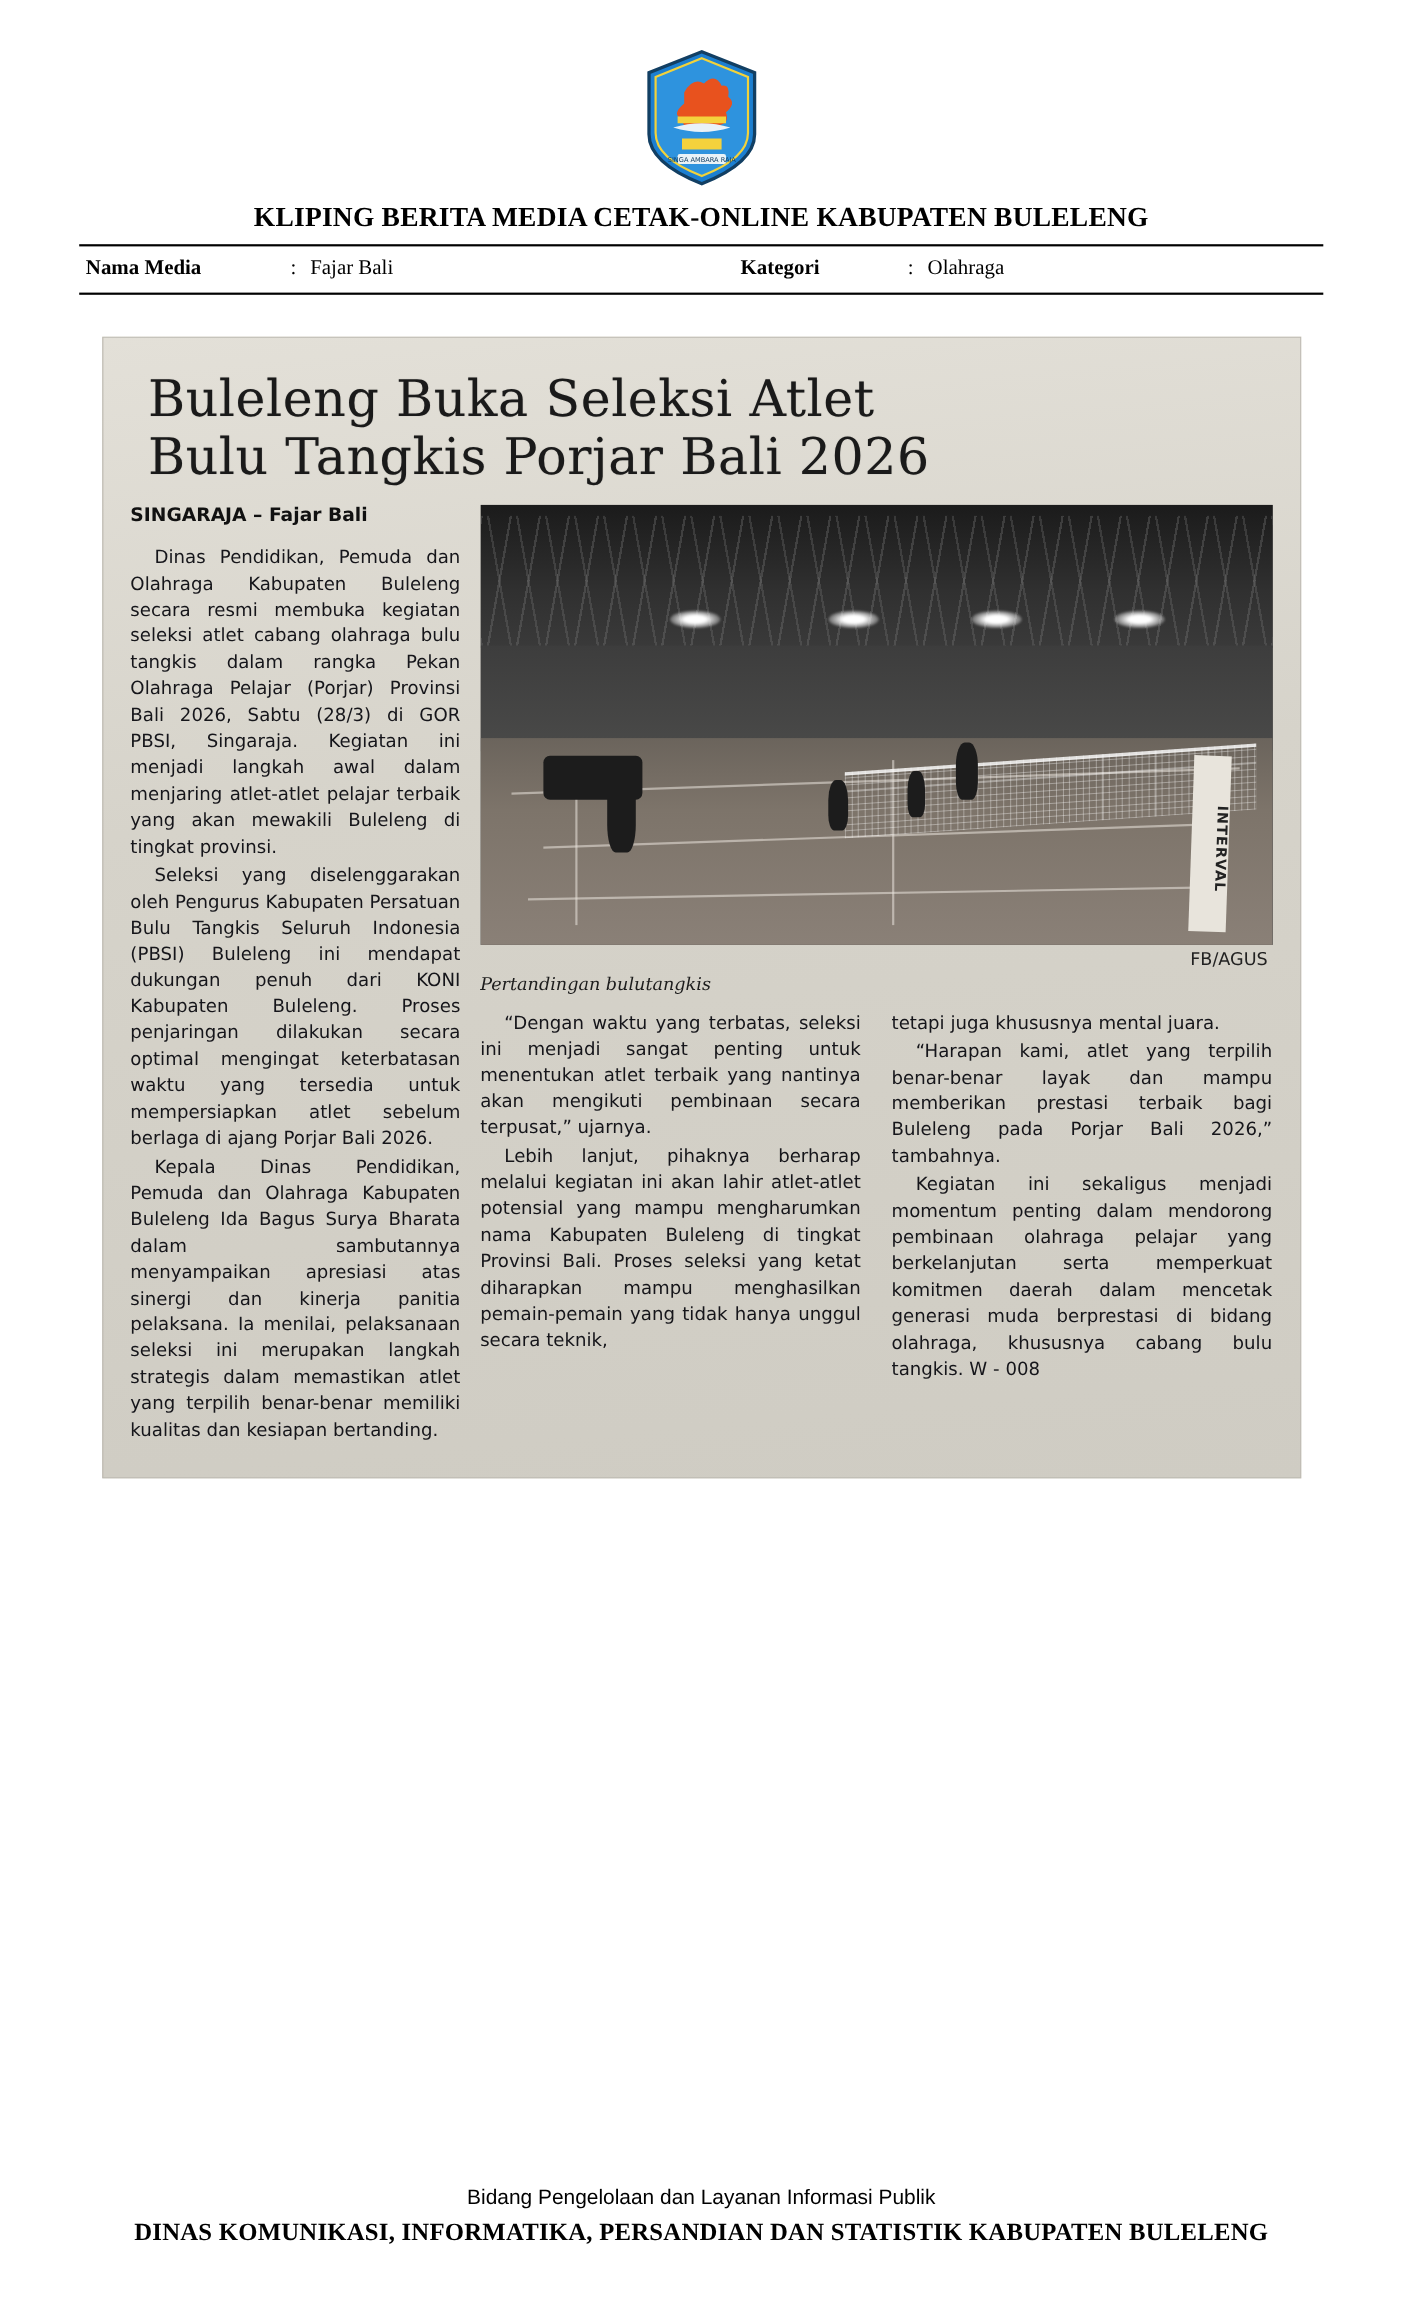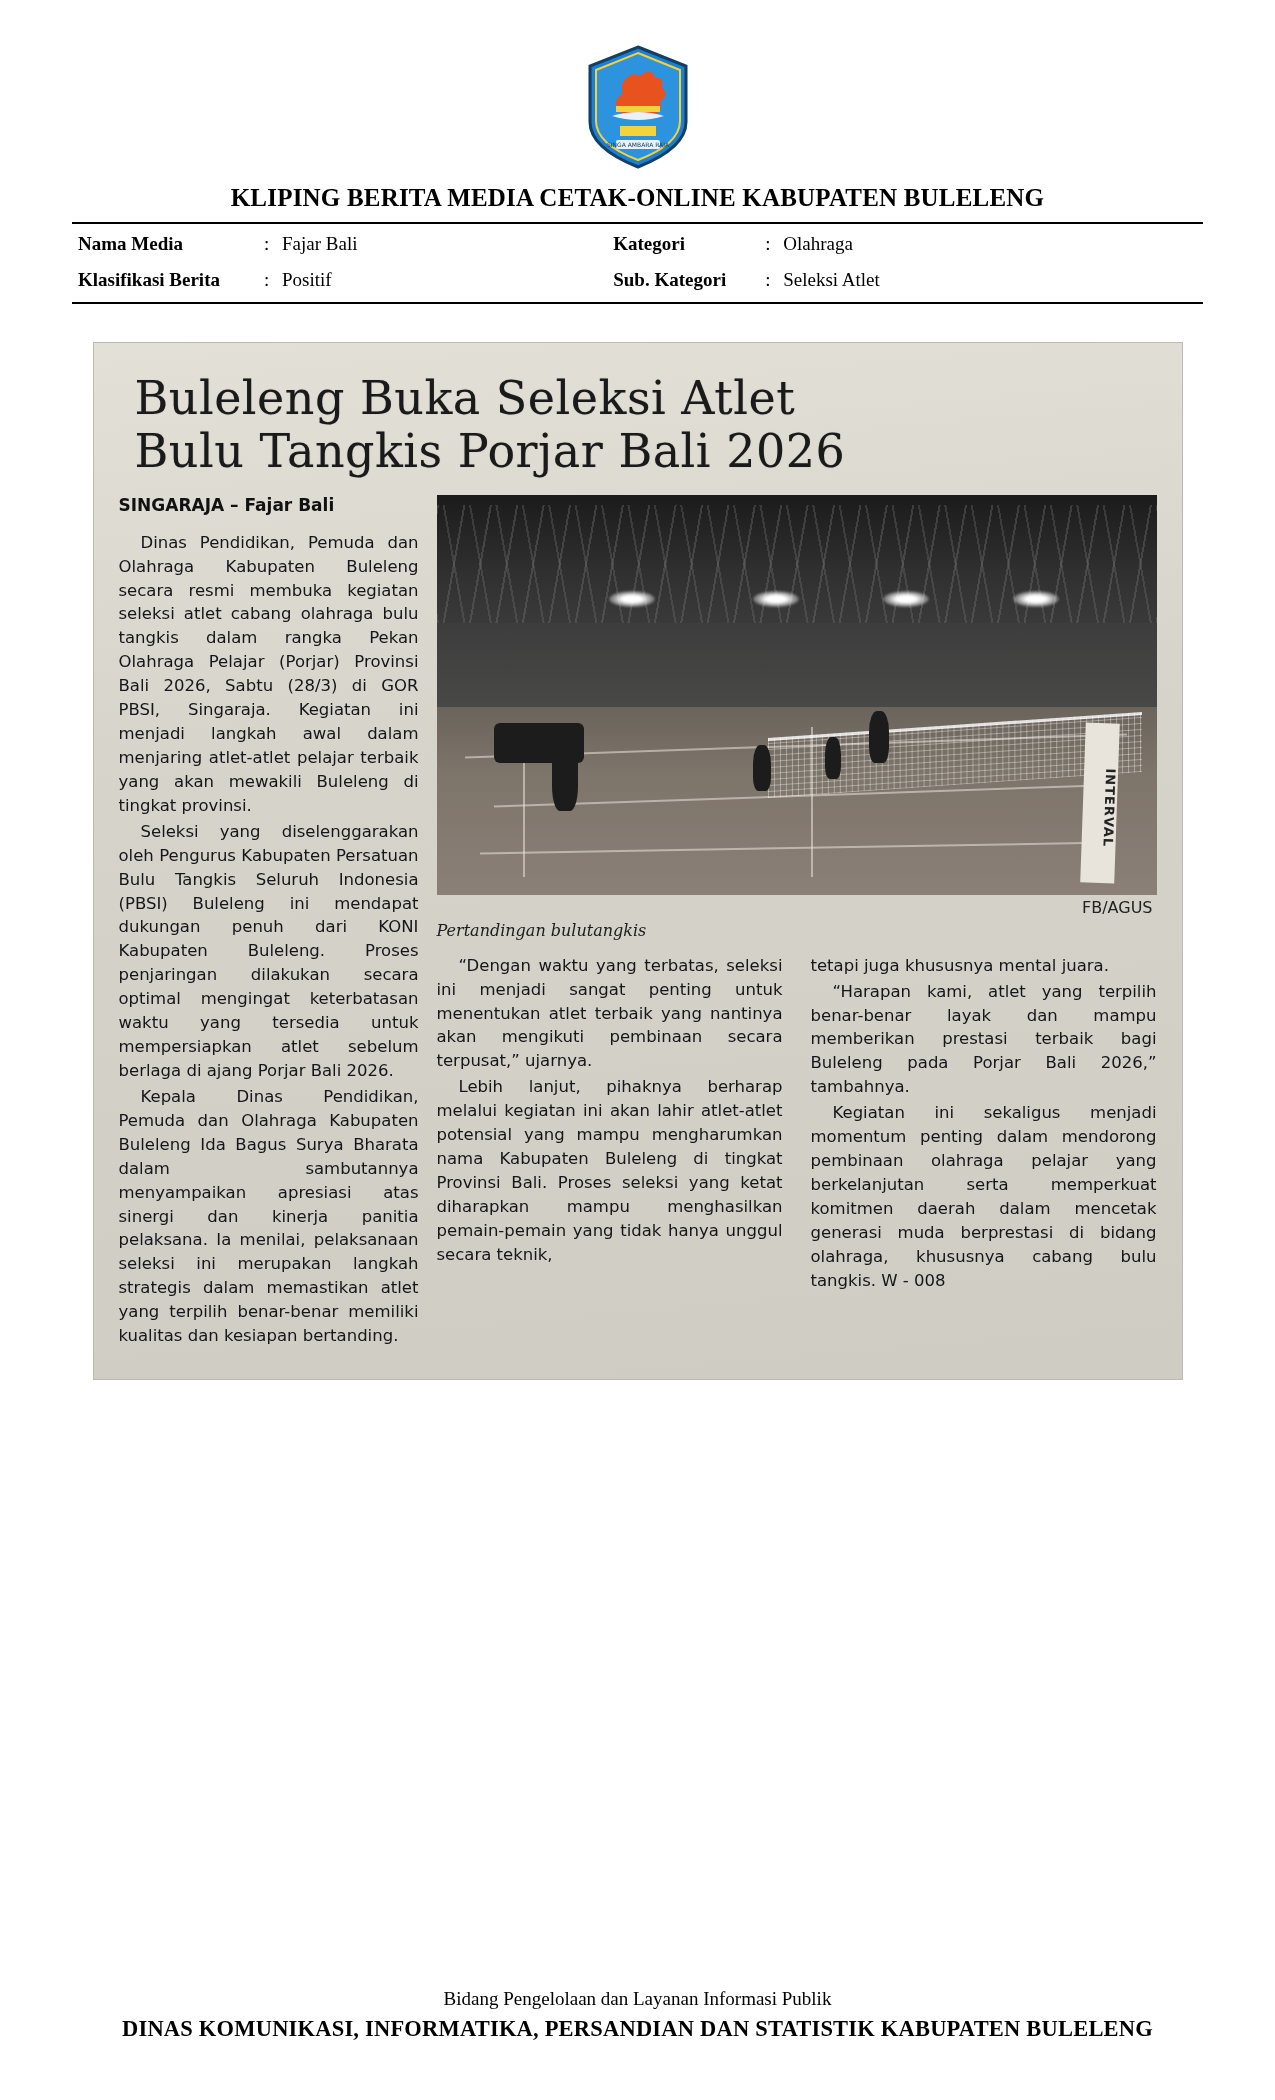--- a/index.html
+++ b/index.html
@@ -172,21 +172,21 @@
   }
   .two-col .col { flex: 1; }
 
   
   .footer {
     position: absolute;
     left: 0; right: 0; bottom: 58px;
     text-align: center;
   }
   .footer .f1 {
-    font-family: Liberation Serif, serif;
+    font-family: Liberation Sans, sans-serif;
     font-size: 19px;
     margin-bottom: 6px;
   }
   .footer .f2 {
     font-family: "Liberation Serif", serif;
     font-weight: bold;
     font-size: 22.5px;
     letter-spacing: .2px;
   }
 </style>
@@ -215,28 +215,20 @@
   <div class="meta-box">
     <table class="meta">
       <tbody>
           <tr>
         <td class="lbl">Nama Media</td>
         <td class="colon">:</td>
         <td class="val">Fajar Bali</td>
         <td class="lbl2">Kategori</td>
         <td class="colon2">:</td>
         <td class="val">Olahraga</td>
-      </tr>
-      <tr>
-        <td class="lbl">Klasifikasi Berita</td>
-        <td class="colon">:</td>
-        <td class="val">Positif</td>
-        <td class="lbl2">Sub. Kategori</td>
-        <td class="colon2">:</td>
-        <td class="val">Seleksi Atlet</td>
       </tr>
     </tbody>
       </table>
   </div>
 
   <div class="clipping">
     <div class="clip-headline">
       <div>Buleleng Buka Seleksi Atlet</div>
       <div>Bulu Tangkis Porjar Bali 2026</div>
     </div>

